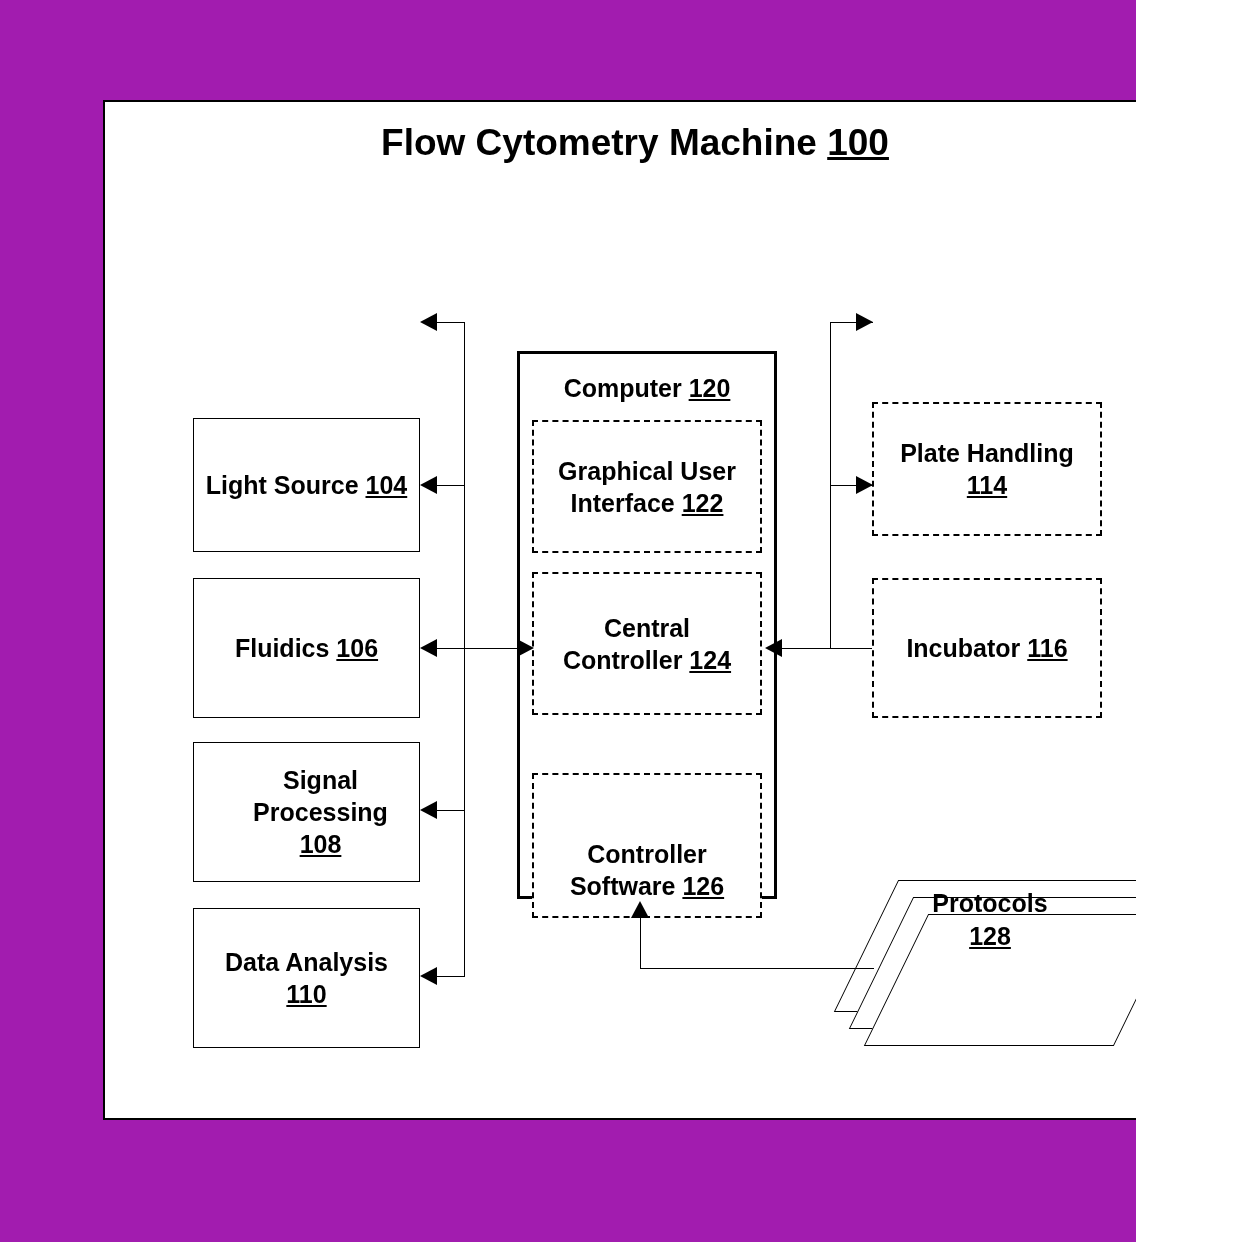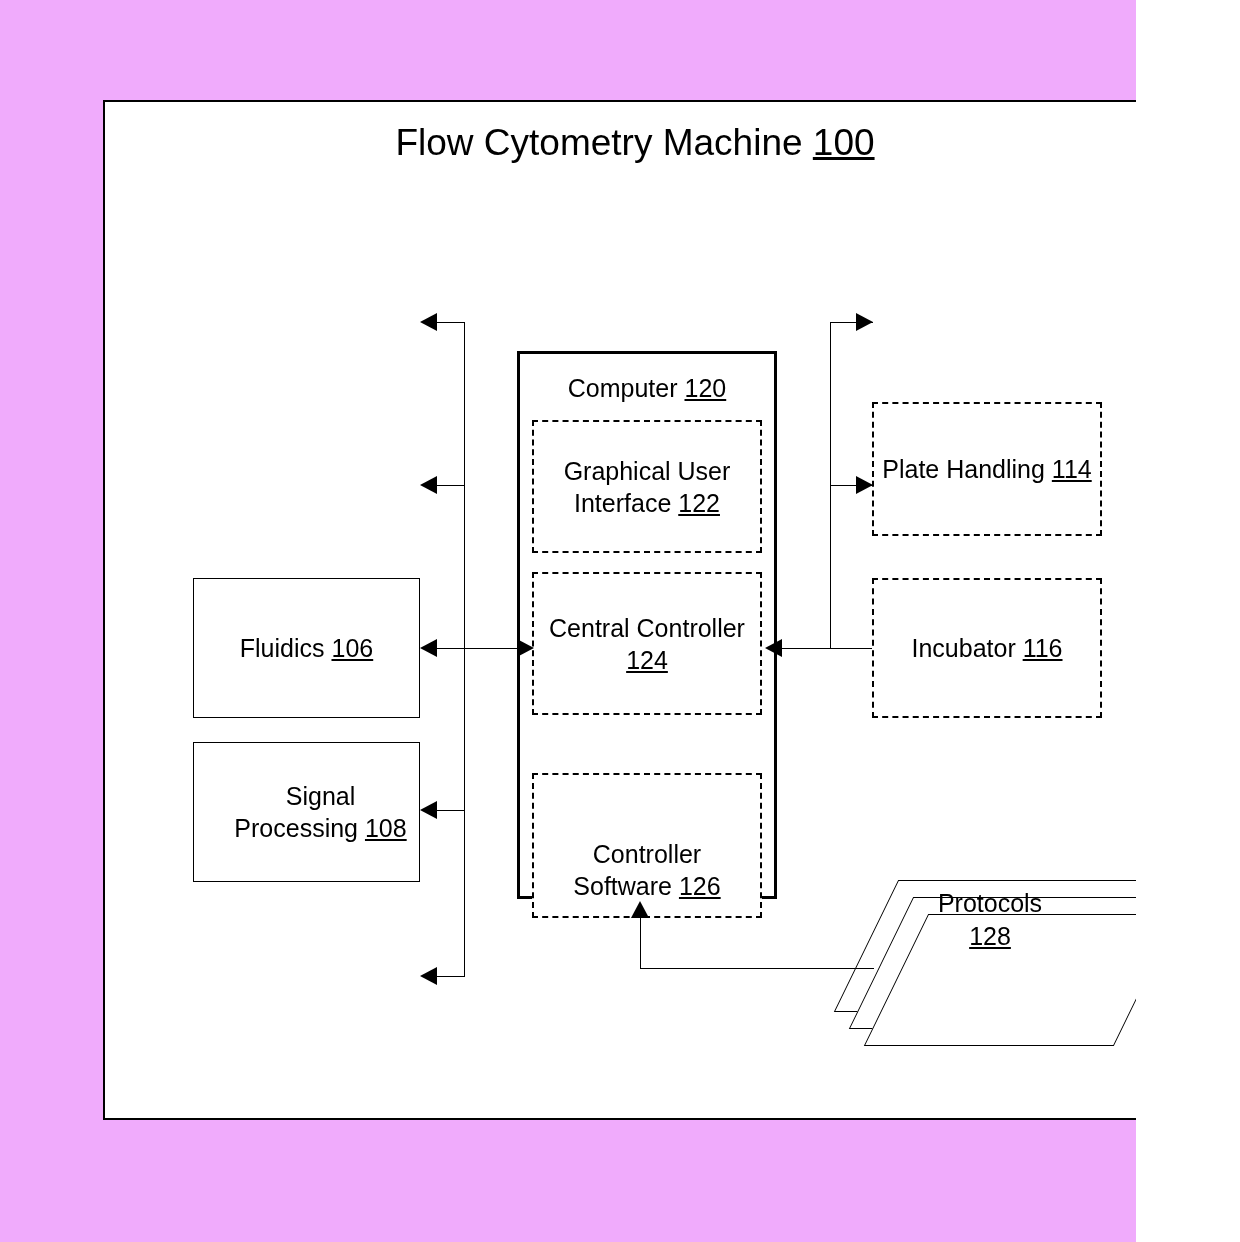--- a/index.html
+++ b/index.html
@@ -8,22 +8,23 @@
     background: #ffffff;
   }
   body {
     font-family: "Liberation Sans", sans-serif;
     color: #000000;
   }
   #page {
     position: relative;
     width: 1136px;
     height: 1242px;
-    background: #f0abfc;
+    background: #a21caf;
     overflow: hidden;
+    font-weight: bold;
   }
   
   #outer-frame {
     position: absolute;
     left: 103px;
     top: 100px;
     width: 1064px;
     height: 1020px;
     border: 2px solid #000000;
     box-sizing: border-box;
@@ -145,29 +146,35 @@
 
 <div id="page">
 
   <div id="outer-frame"></div>
 
   <div id="figure-title">
     <span>Flow Cytometry Machine </span><span class="ref">100</span>
   </div>
 
 
+  <div class="node solid" style="left:193px; top:418px; width:227px; height:134px;">
+    <span class="label-text"><span>Light Source </span><span class="ref">104</span></span>
+  </div>
 
   <div class="node solid" style="left:193px; top:578px; width:227px; height:140px;">
     <span class="label-text"><span>Fluidics </span><span class="ref">106</span></span>
   </div>
 
   <div class="node solid" style="left:193px; top:742px; width:227px; height:140px;padding-left:36px;">
     <span class="label-text"><span>Signal Processing </span><span class="ref">108</span></span>
   </div>
 
+  <div class="node solid" style="left:193px; top:908px; width:227px; height:140px;">
+    <span class="label-text"><span>Data Analysis </span><span class="ref">110</span></span>
+  </div>
 
   <div id="computer-box">
     <div id="computer-label"><span>Computer </span><span class="ref">120</span></div>
   </div>
 
   <div class="node dashed" style="left:532px; top:420px; width:230px; height:133px;">
     <span class="label-text"><span>Graphical User Interface </span><span class="ref">122</span></span>
   </div>
 
   <div class="node dashed" style="left:532px; top:572px; width:230px; height:143px;">

